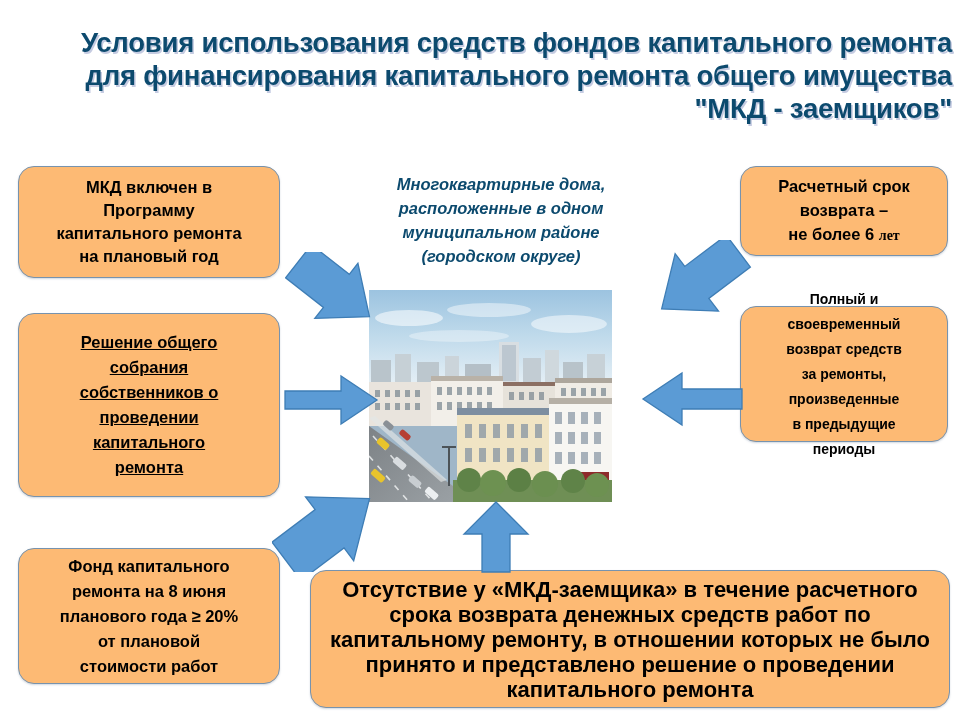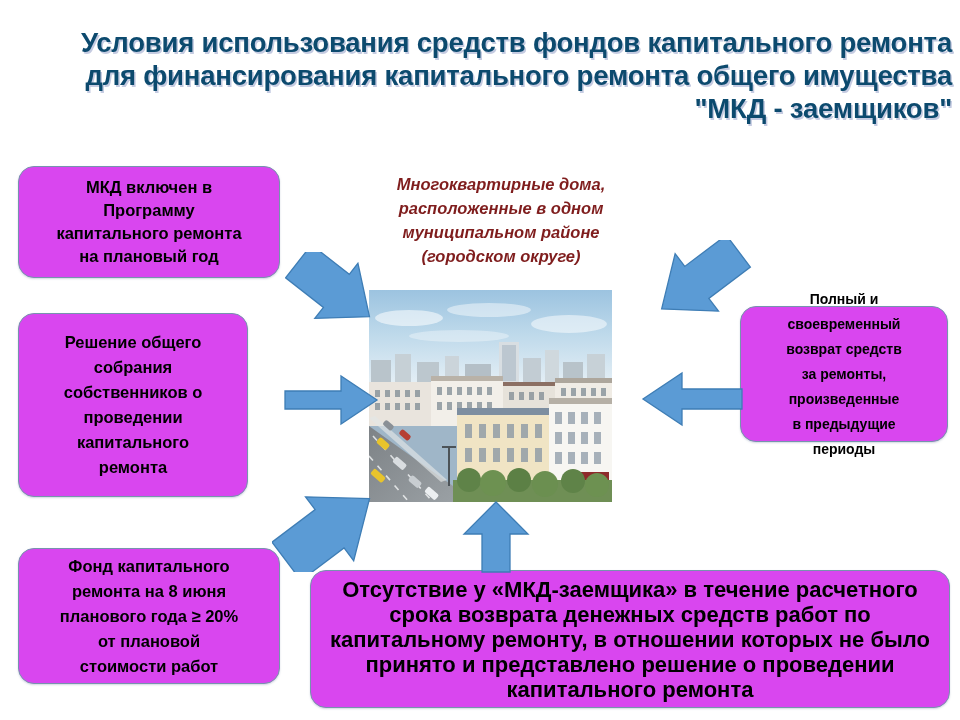--- a/index.html
+++ b/index.html
@@ -39,39 +39,39 @@
     letter-spacing: -0.2px;
     text-shadow: 1.5px 1.5px 0 rgba(150,160,200,0.55);
     white-space: pre-line;
     margin-left: 32px;
   }
 
   
   .box {
     position: absolute;
     box-sizing: border-box;
-    background: #d946ef;
+    background: #fdba74;
     border: 1.2px solid #7793AE;
     border-radius: 16px;
     color: #000000;
     font-family: "Liberation Sans", sans-serif;
     font-weight: bold;
     text-align: center;
     display: flex;
     align-items: center;
     justify-content: center;
     white-space: pre-line;
     box-shadow: 0 1px 2px rgba(120,140,165,0.35);
   }
   .box > span { display: block; width: 100%; }
 
   #box-program   { left: 18px;  top: 166px; width: 262px; height: 112px;
                    font-size: 16.5px; line-height: 23px; }
-  #box-decision  { left: 18px;  top: 313px; width: 230px; height: 184px;
-                   font-size: 16.5px; line-height: 25px; }
+  #box-decision  { left: 18px;  top: 313px; width: 262px; height: 184px;
+                   font-size: 16.5px; line-height: 25px; text-decoration: underline; }
   #box-fund      { left: 18px;  top: 548px; width: 262px; height: 136px;
                    font-size: 16.5px; line-height: 25px; }
   #box-term      { left: 740px; top: 166px; width: 208px; height: 90px;
                    font-size: 16.5px; line-height: 24px; }
   #box-return    { left: 740px; top: 306px; width: 208px; height: 136px;
                    font-size: 14px; line-height: 25px; }
   #box-absence   { left: 310px; top: 570px; width: 640px; height: 138px;
                    font-size: 22px; line-height: 25px; }
 
   
@@ -86,21 +86,21 @@
     position: absolute;
     left: 356px;
     top: 172px;
     width: 290px;
     text-align: center;
     font-family: "Liberation Sans", sans-serif;
     font-weight: bold;
     font-style: italic;
     font-size: 16.5px;
     line-height: 24px;
-    color: #7f1d1d;
+    color: #0c4a6e;
     white-space: pre-line;
   }
 
   
   #photo {
     position: absolute;
     left: 369px;
     top: 290px;
     width: 243px;
     height: 212px;
@@ -144,20 +144,25 @@
   </div>
 
   <div class="box" id="box-fund">
     <span>Фонд капитального
 ремонта на 8 июня
 планового года ≥ 20%
 от плановой
 стоимости работ</span>
   </div>
 
+  <div class="box" id="box-term">
+    <span><span>Расчетный срок
+возврата –
+не более 6 </span><span class="serif-small">лет</span></span>
+  </div>
 
   <div class="box" id="box-return">
     <span>Полный и
 своевременный
 возврат средств
 за ремонты,
 произведенные
 в предыдущие
 периоды</span>
   </div>

